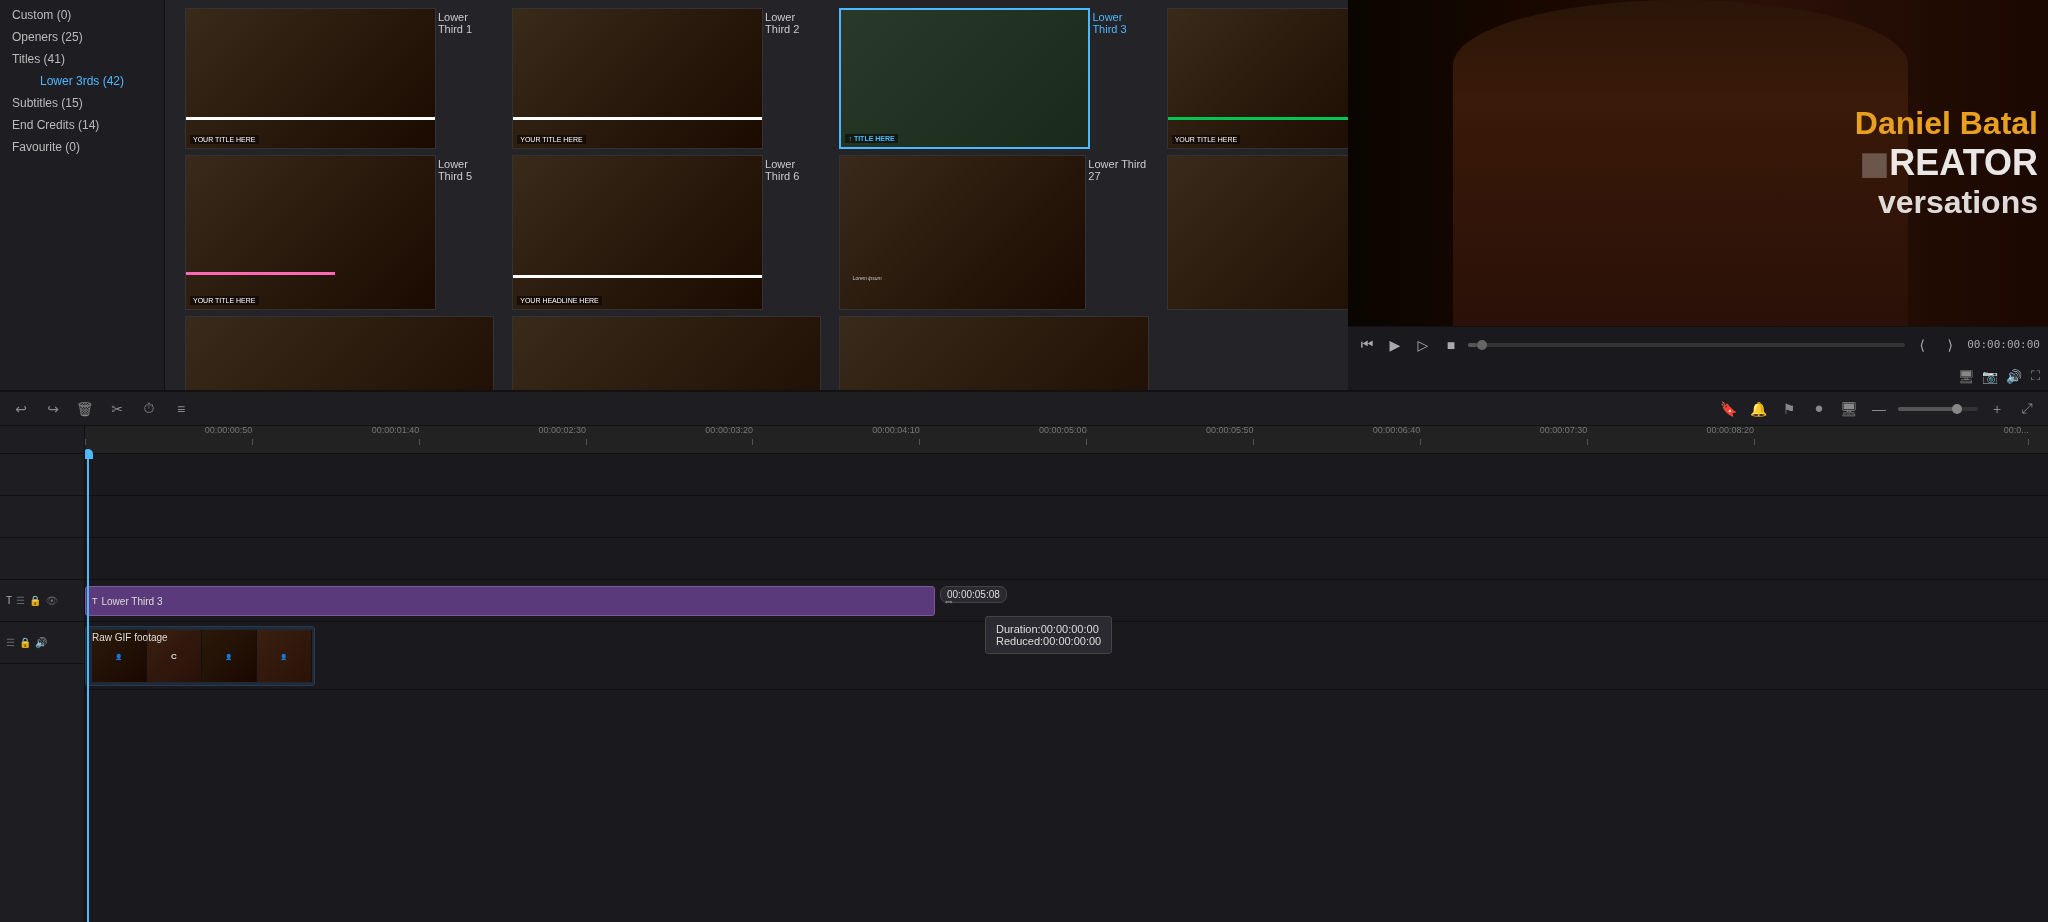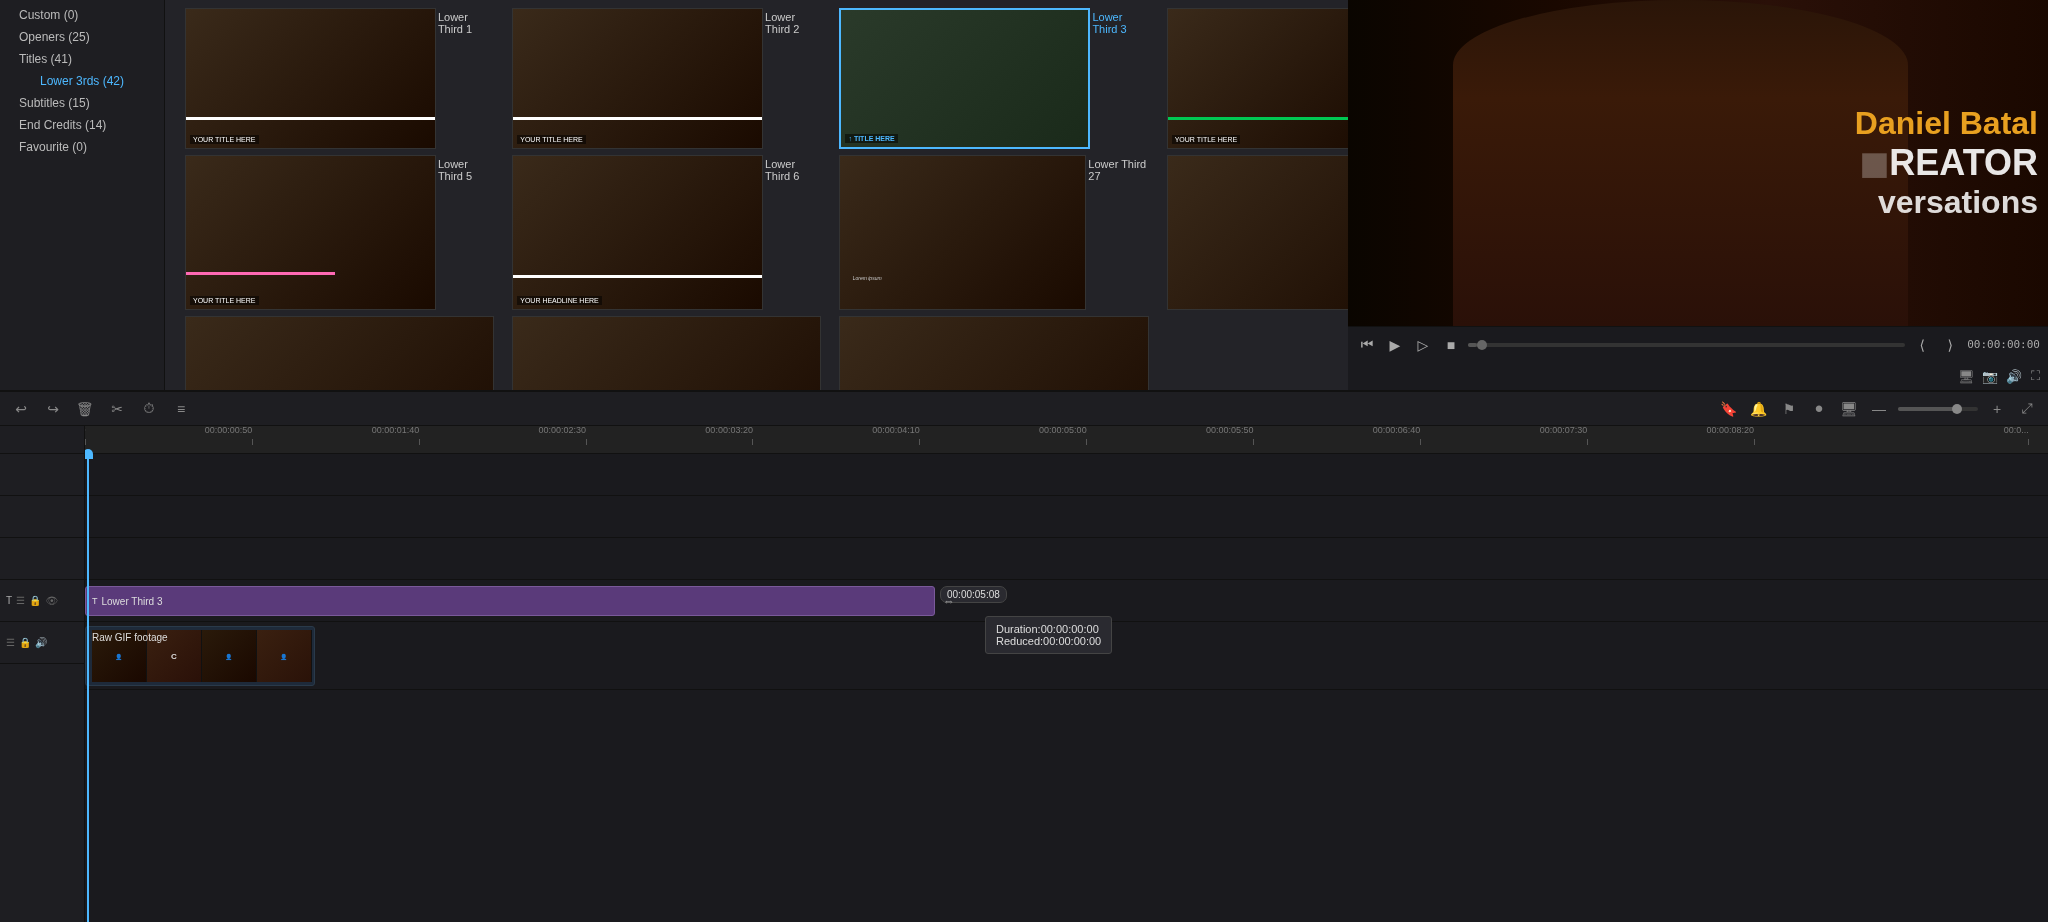--- a/index.html
+++ b/index.html
@@ -18,21 +18,21 @@
     .main-area {
       display: flex;
       flex: 1;
       height: 390px;
     }
 
     
     .sidebar {
       width: 165px;
       background: #1e1e22;
-      padding: 4px 7px;
+      padding: 4px 0;
       flex-shrink: 0;
       border-right: 1px solid #111;
     }
     .sidebar-item {
       padding: 4px 12px;
       cursor: pointer;
       color: #bbb;
       font-size: 12px;
       white-space: nowrap;
     }

